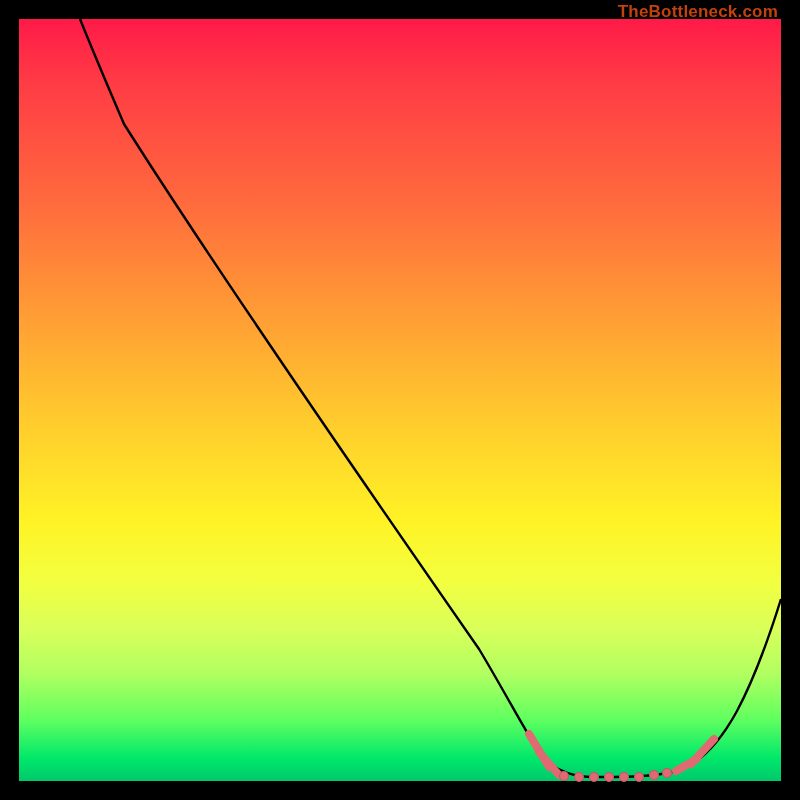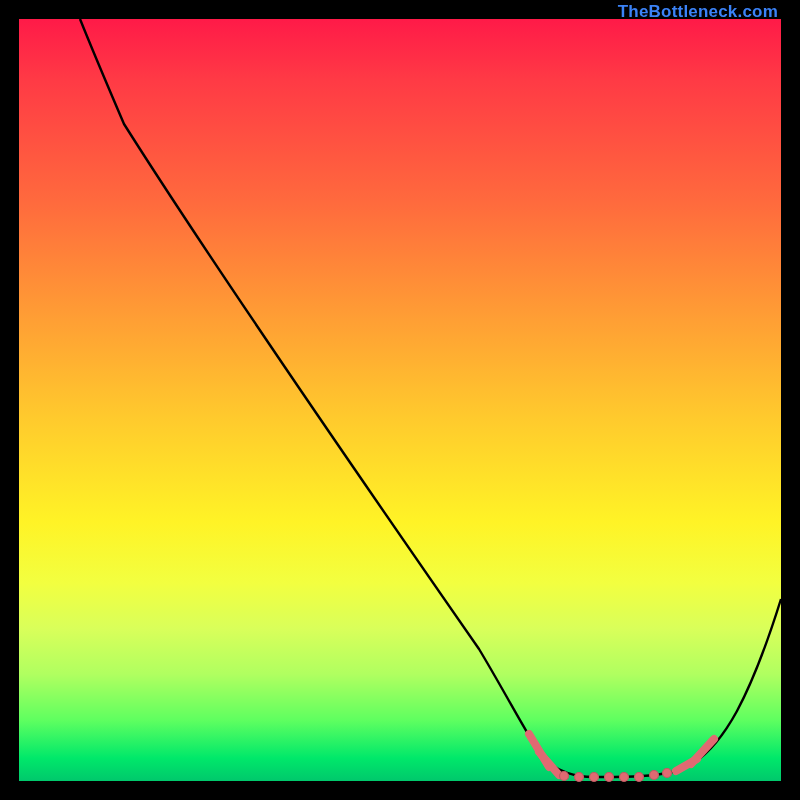--- a/index.html
+++ b/index.html
@@ -47,21 +47,21 @@
       #00e86a 97%,
       #00c86c 100%
     );
   }
   .attribution {
     position: absolute;
     top: 2px;
     right: 22px;
     font-family: Arial, Helvetica, sans-serif;
     font-size: 17px;
-    color: #3b82f6;
+    color: #c2410c;
     letter-spacing: 0.2px;
     font-weight: 600;
   }
   svg.curve-layer {
     position: absolute;
     left: 0;
     top: 0;
     width: 762px;
     height: 762px;
     overflow: visible;

